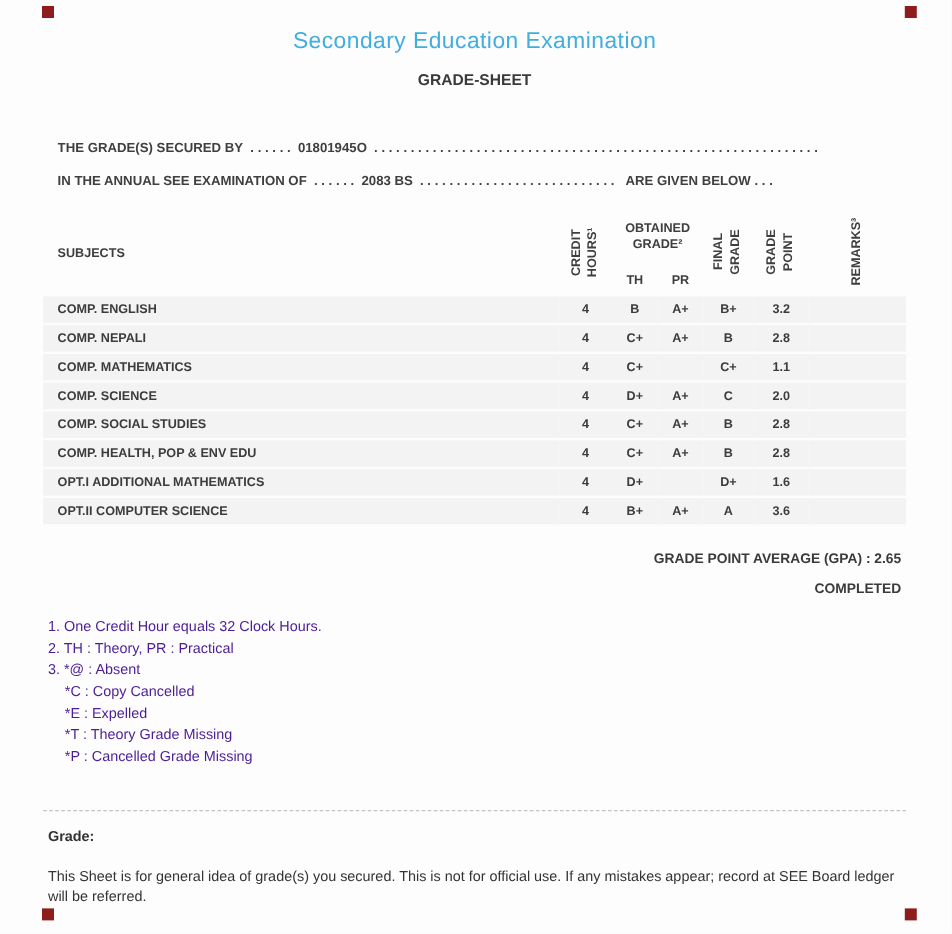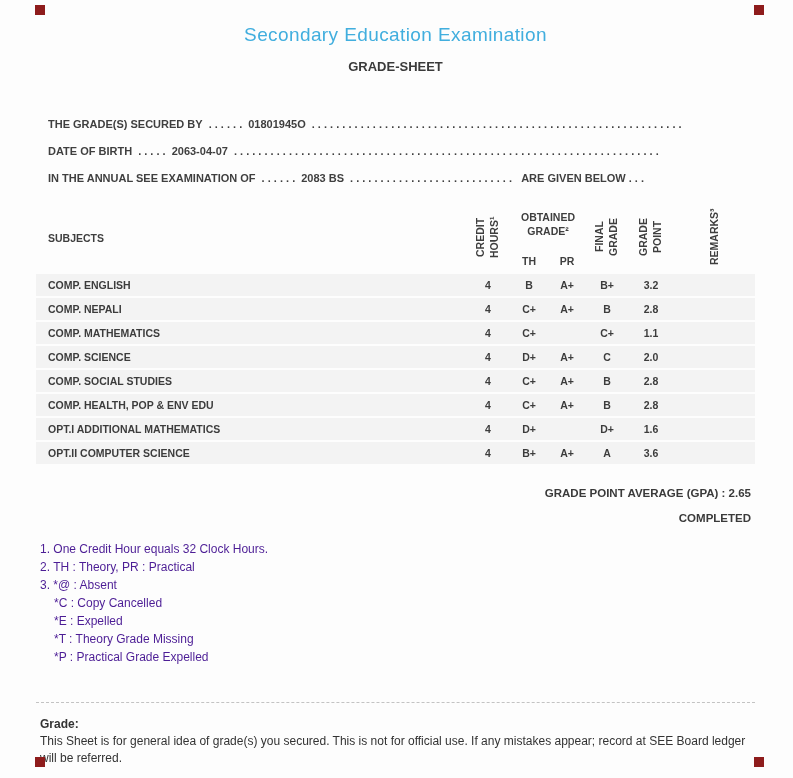--- a/index.html
+++ b/index.html
@@ -85,47 +85,41 @@
   .gpa{margin-top:21px;text-align:right;font-size:11.5px;font-weight:bold;color:#3a3a3a;padding-right:4px;}
   .status{margin-top:13px;text-align:right;font-size:11.5px;font-weight:bold;color:#3a3a3a;padding-right:4px;}
 
   .footnotes{margin-top:16px;padding-left:4px;font-size:12px;color:#4c1d95;line-height:18px;}
   .footnotes .subnotes{padding-left:14px;}
 
   .divider{margin-top:36px;border-top:1px dashed #c3c3c3;width:719px;}
 
   .note{margin-top:12px;padding-left:4px;font-size:12px;color:#333;}
   .note-label{font-weight:bold;line-height:18px;}
-  .note-text{margin-top:0;line-height:17px;max-width:716px;}
+  .note-text{margin-top:16px;line-height:17px;max-width:716px;}
 </style>
 </head>
 <body>
 
 <div class="sheet">
   <div class="corner tl"></div>
   <div class="corner tr"></div>
   <div class="corner bl"></div>
   <div class="corner br"></div>
 
   <div class="content">
 
     <div class="title">Secondary Education Examination</div>
     <div class="subtitle">GRADE-SHEET</div>
 
     <div class="info">
       <div class="infoline w1">
         <span>THE GRADE(S) SECURED BY</span>
         <span class="dots">. . . . . .</span>
         <span>01801945O</span>
-        <span class="dots fill">. . . . . . . . . . . . . . . . . . . . . . . . . . . . . . . . . . . . . . . . . . . . . . . . . . . . . . . . . . . . . . . . . . . . . .</span>
-      </div>
-      <div class="infoline w2">
-        <span>DATE OF BIRTH</span>
-        <span class="dots">. . . . .</span>
-        <span>2063-04-07</span>
         <span class="dots fill">. . . . . . . . . . . . . . . . . . . . . . . . . . . . . . . . . . . . . . . . . . . . . . . . . . . . . . . . . . . . . . . . . . . . . .</span>
       </div>
       <div class="infoline w3">
         <span>IN THE ANNUAL SEE EXAMINATION OF</span>
         <span class="dots">. . . . . .</span>
         <span>2083 BS</span>
         <span class="dots fill">. . . . . . . . . . . . . . . . . . . . . . . . . . . . . . . . . . . . . . . . . . . . . . . . . . . . . . . . . . . . . . . . . . . . . .</span>
         <span>ARE GIVEN BELOW . . .</span>
       </div>
     </div>
@@ -234,21 +228,21 @@
     <div class="status">COMPLETED</div>
 
     <div class="footnotes">
       <div>1. One Credit Hour equals 32 Clock Hours.</div>
       <div>2. TH : Theory, PR : Practical</div>
       <div>3. *@ : Absent</div>
       <div class="subnotes">
         <div>*C : Copy Cancelled</div>
         <div>*E : Expelled</div>
         <div>*T : Theory Grade Missing</div>
-        <div>*P : Practical Grade Expelled</div>
+        <div>*P : Cancelled Grade Missing</div>
       </div>
     </div>
 
     <div class="divider"></div>
 
     <div class="note">
       <div class="note-label">Grade:</div>
       <div class="note-text">This Sheet is for general idea of grade(s) you secured. This is not for official use. If any mistakes appear; record at SEE Board ledger will be referred.</div>
     </div>
 

